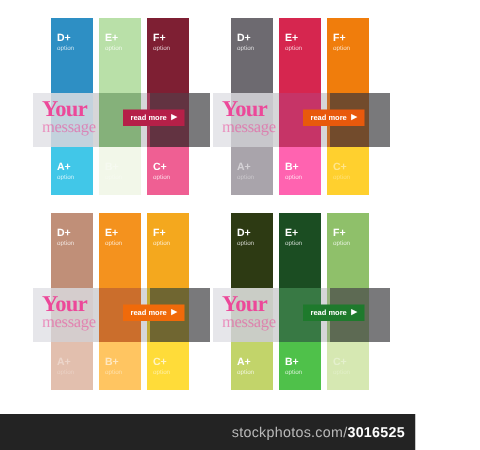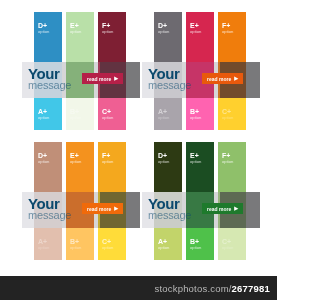--- a/index.html
+++ b/index.html
@@ -53,21 +53,21 @@
     color:#ffffff;line-height:1;
     pointer-events:none;
   }
   .opt-top{top:10px;}
   .opt-bot{top:96px;}
   .opt .big{font-size:7px;font-weight:bold;display:block;letter-spacing:0px;}
   .opt .sml{font-size:4.2px;display:block;opacity:.75;margin-top:1px;}
 
   .msg{
     position:absolute;left:6px;top:54px;z-index:6;
-    color:#0c4a6e;line-height:1.0;pointer-events:none;
+    color:#ec4899;line-height:1.0;pointer-events:none;font-family:Liberation Serif, serif;
   }
   .msg .l1{display:block;font-size:15px;font-weight:bold;letter-spacing:-0.4px;}
   .msg .l2{display:block;font-size:11px;opacity:.55;letter-spacing:-0.2px;margin-top:-1px;}
 
   .readmore{
     position:absolute;left:60px;top:61px;z-index:7;
     height:11px;padding:0 5px;
     display:flex;align-items:center;gap:3px;
     color:#fff;font-size:5px;font-weight:bold;
     white-space:nowrap;
@@ -314,16 +314,16 @@
       <span class="l2">message</span>
     </div>
 
     <div class="readmore" style="background: rgb(30, 122, 44);">
       <span>read more</span>
       <span class="arw">▶</span>
     </div>
   </div>
 
   <div class="wm">
-    <span class="t"><span>stockphotos.com/</span><b>2677981</b></span>
+    <span class="t"><span>stockphotos.com/</span><b>3016525</b></span>
   </div>
 
 </div>
 
 </body></html>

